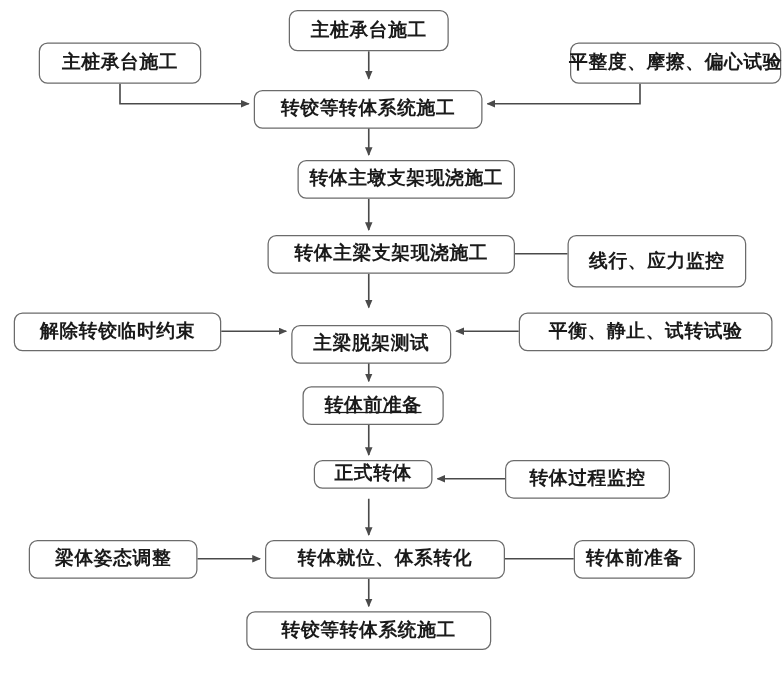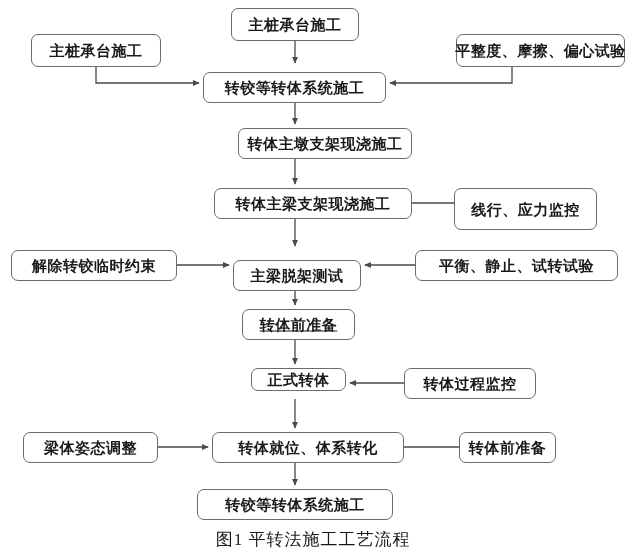--- a/index.html
+++ b/index.html
@@ -134,15 +134,14 @@
         <span>转体就位、体系转化</span>
       </div>
       <div class="node" style="left: 459px; top: 432px; width: 97px; height: 31px;">
         <span>转体前准备</span>
       </div>
       <div class="node" style="left: 197px; top: 489px; width: 196px; height: 31px;">
         <span>转铰等转体系统施工</span>
       </div>
     </div>
 
-  <div class="caption" style="top: 528px;">图1 平转法施工工艺流程</div>
 
 </div>
 
 </body></html>

